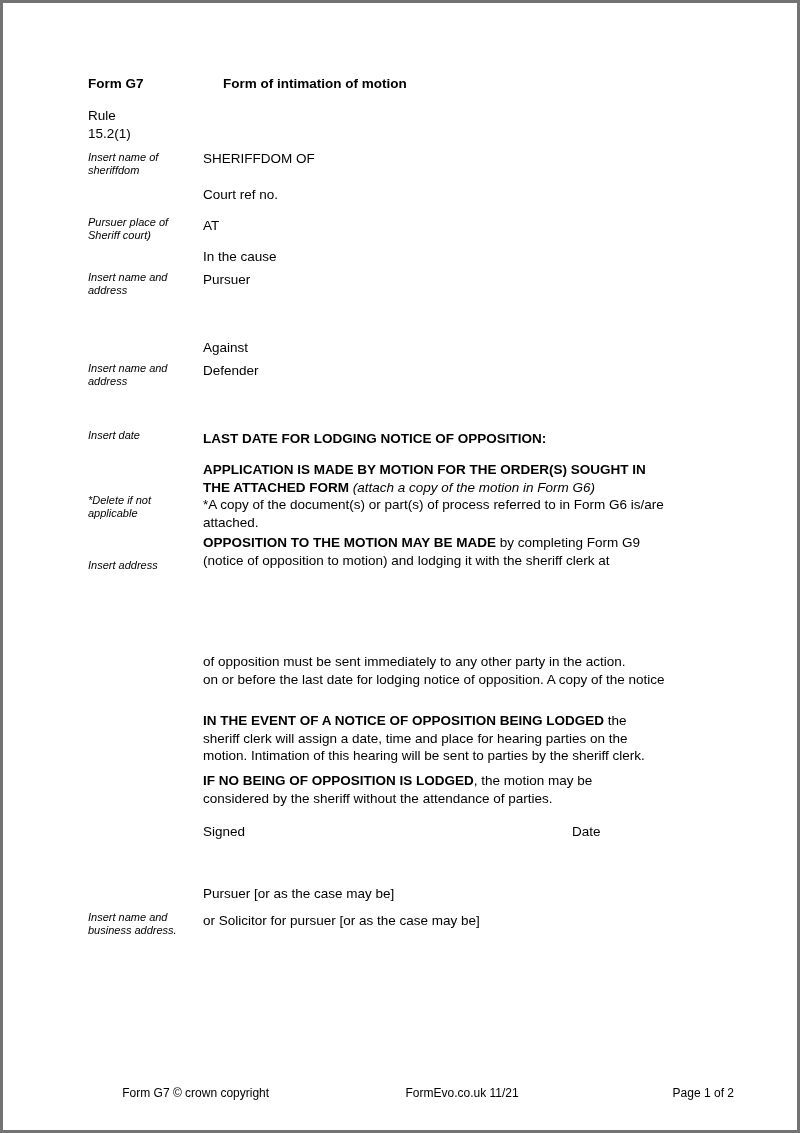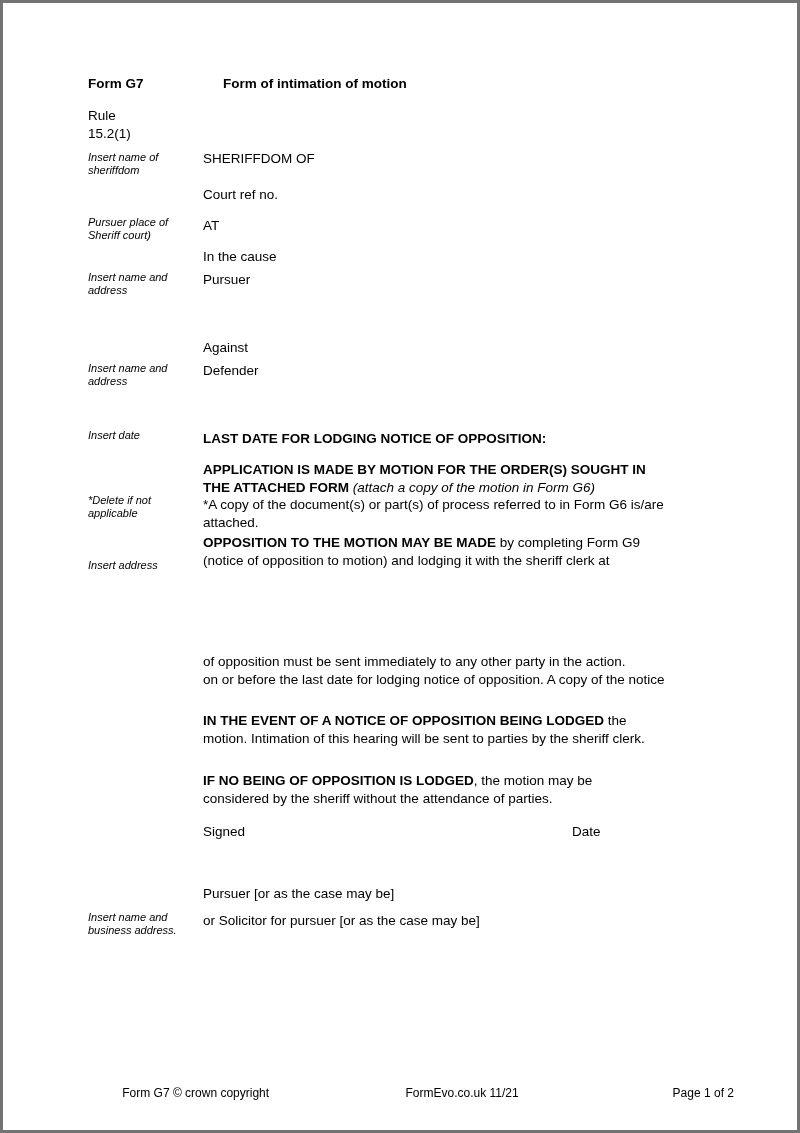--- a/index.html
+++ b/index.html
@@ -98,20 +98,21 @@
   </div>
   <div class="note" style="top:556px;">Insert address</div>
 
   <div class="t main" style="top:650px;">
     <div>of opposition must be sent immediately to any other party in the action.</div>
     <div>on or before the last date for lodging notice of opposition. A copy of the notice</div>
   </div>
 
   <div class="t main" style="top:701px;margin-top:8px;">
     <div><span class="b">IN THE EVENT OF A NOTICE OF OPPOSITION BEING LODGED</span><span> the</span></div>
+    <div>sheriff clerk will assign a date, time and place for hearing parties on the</div>
     <div>motion. Intimation of this hearing will be sent to parties by the sheriff clerk.</div>
   </div>
 
   <div class="t main" style="top:769px;">
     <div><span class="b">IF NO BEING OF OPPOSITION IS LODGED</span><span>, the motion may be</span></div>
     <div>considered by the sheriff without the attendance of parties.</div>
   </div>
 
   <div class="t main signed-row" style="top:820px;">
     <span>Signed</span>

